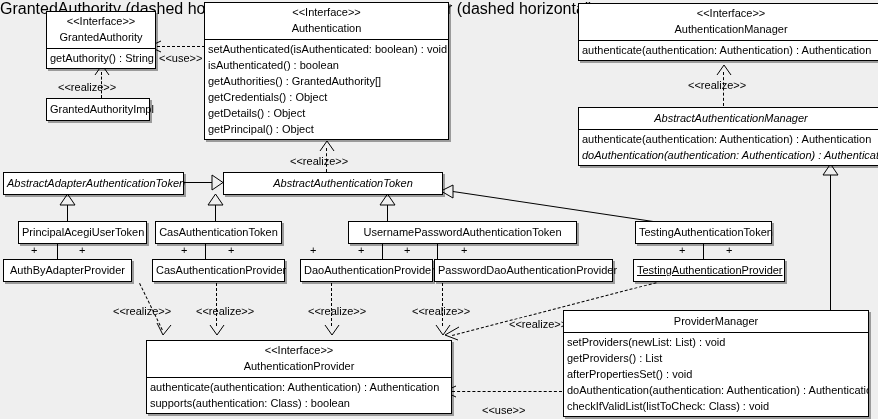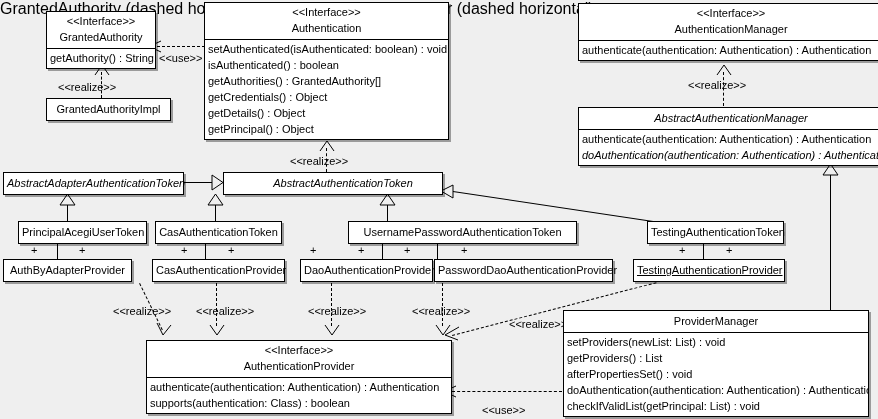--- a/index.html
+++ b/index.html
@@ -299,21 +299,21 @@
     <div class="hdr">
       <span class="stereo">&lt;&lt;Interface&gt;&gt;</span>
       <span class="cname">GrantedAuthority</span>
     </div>
     <div class="compartment">
       <span class="m">getAuthority() : String</span>
     </div>
   </div>
 
   
-  <div class="box simple" style="left:46px; top:98px; width:125px;">
+  <div class="box simple" style="left:46px; top:98px; width:104px;">
     <div class="hdr">
       <span class="cname">GrantedAuthorityImpl</span>
     </div>
   </div>
 
   
   <div class="box" style="left:204px; top:2px; width:245px;">
     <div class="hdr">
       <span class="stereo">&lt;&lt;Interface&gt;&gt;</span>
       <span class="cname">Authentication</span>
@@ -376,21 +376,21 @@
       <span class="cname">CasAuthenticationToken</span>
     </div>
   </div>
 
   <div class="box simple" style="left:348px; top:221px; width:229px;">
     <div class="hdr">
       <span class="cname">UsernamePasswordAuthenticationToken</span>
     </div>
   </div>
 
-  <div class="box simple" style="left:635px; top:221px; width:137px;margin-left:12px;">
+  <div class="box simple" style="left:635px; top:221px; width:137px;">
     <div class="hdr">
       <span class="cname">TestingAuthenticationToken</span>
     </div>
   </div>
 
   
   <div class="box simple" style="left:3px; top:259px; width:129px;">
     <div class="hdr">
       <span class="cname">AuthByAdapterProvider</span>
     </div>
@@ -435,17 +435,17 @@
   
   <div class="box" style="left:563px; top:310px; width:306px;">
     <div class="hdr">
       <span class="cname">ProviderManager</span>
     </div>
     <div class="compartment">
       <span class="m">setProviders(newList: List) : void</span>
       <span class="m">getProviders() : List</span>
       <span class="m">afterPropertiesSet() : void</span>
       <span class="m">doAuthentication(authentication: Authentication) : Authentication</span>
-      <span class="m">checkIfValidList(getPrincipal: List) : void</span>
+      <span class="m">checkIfValidList(listToCheck: Class) : void</span>
     </div>
   </div>
 
 </div>
 
 </body></html>

